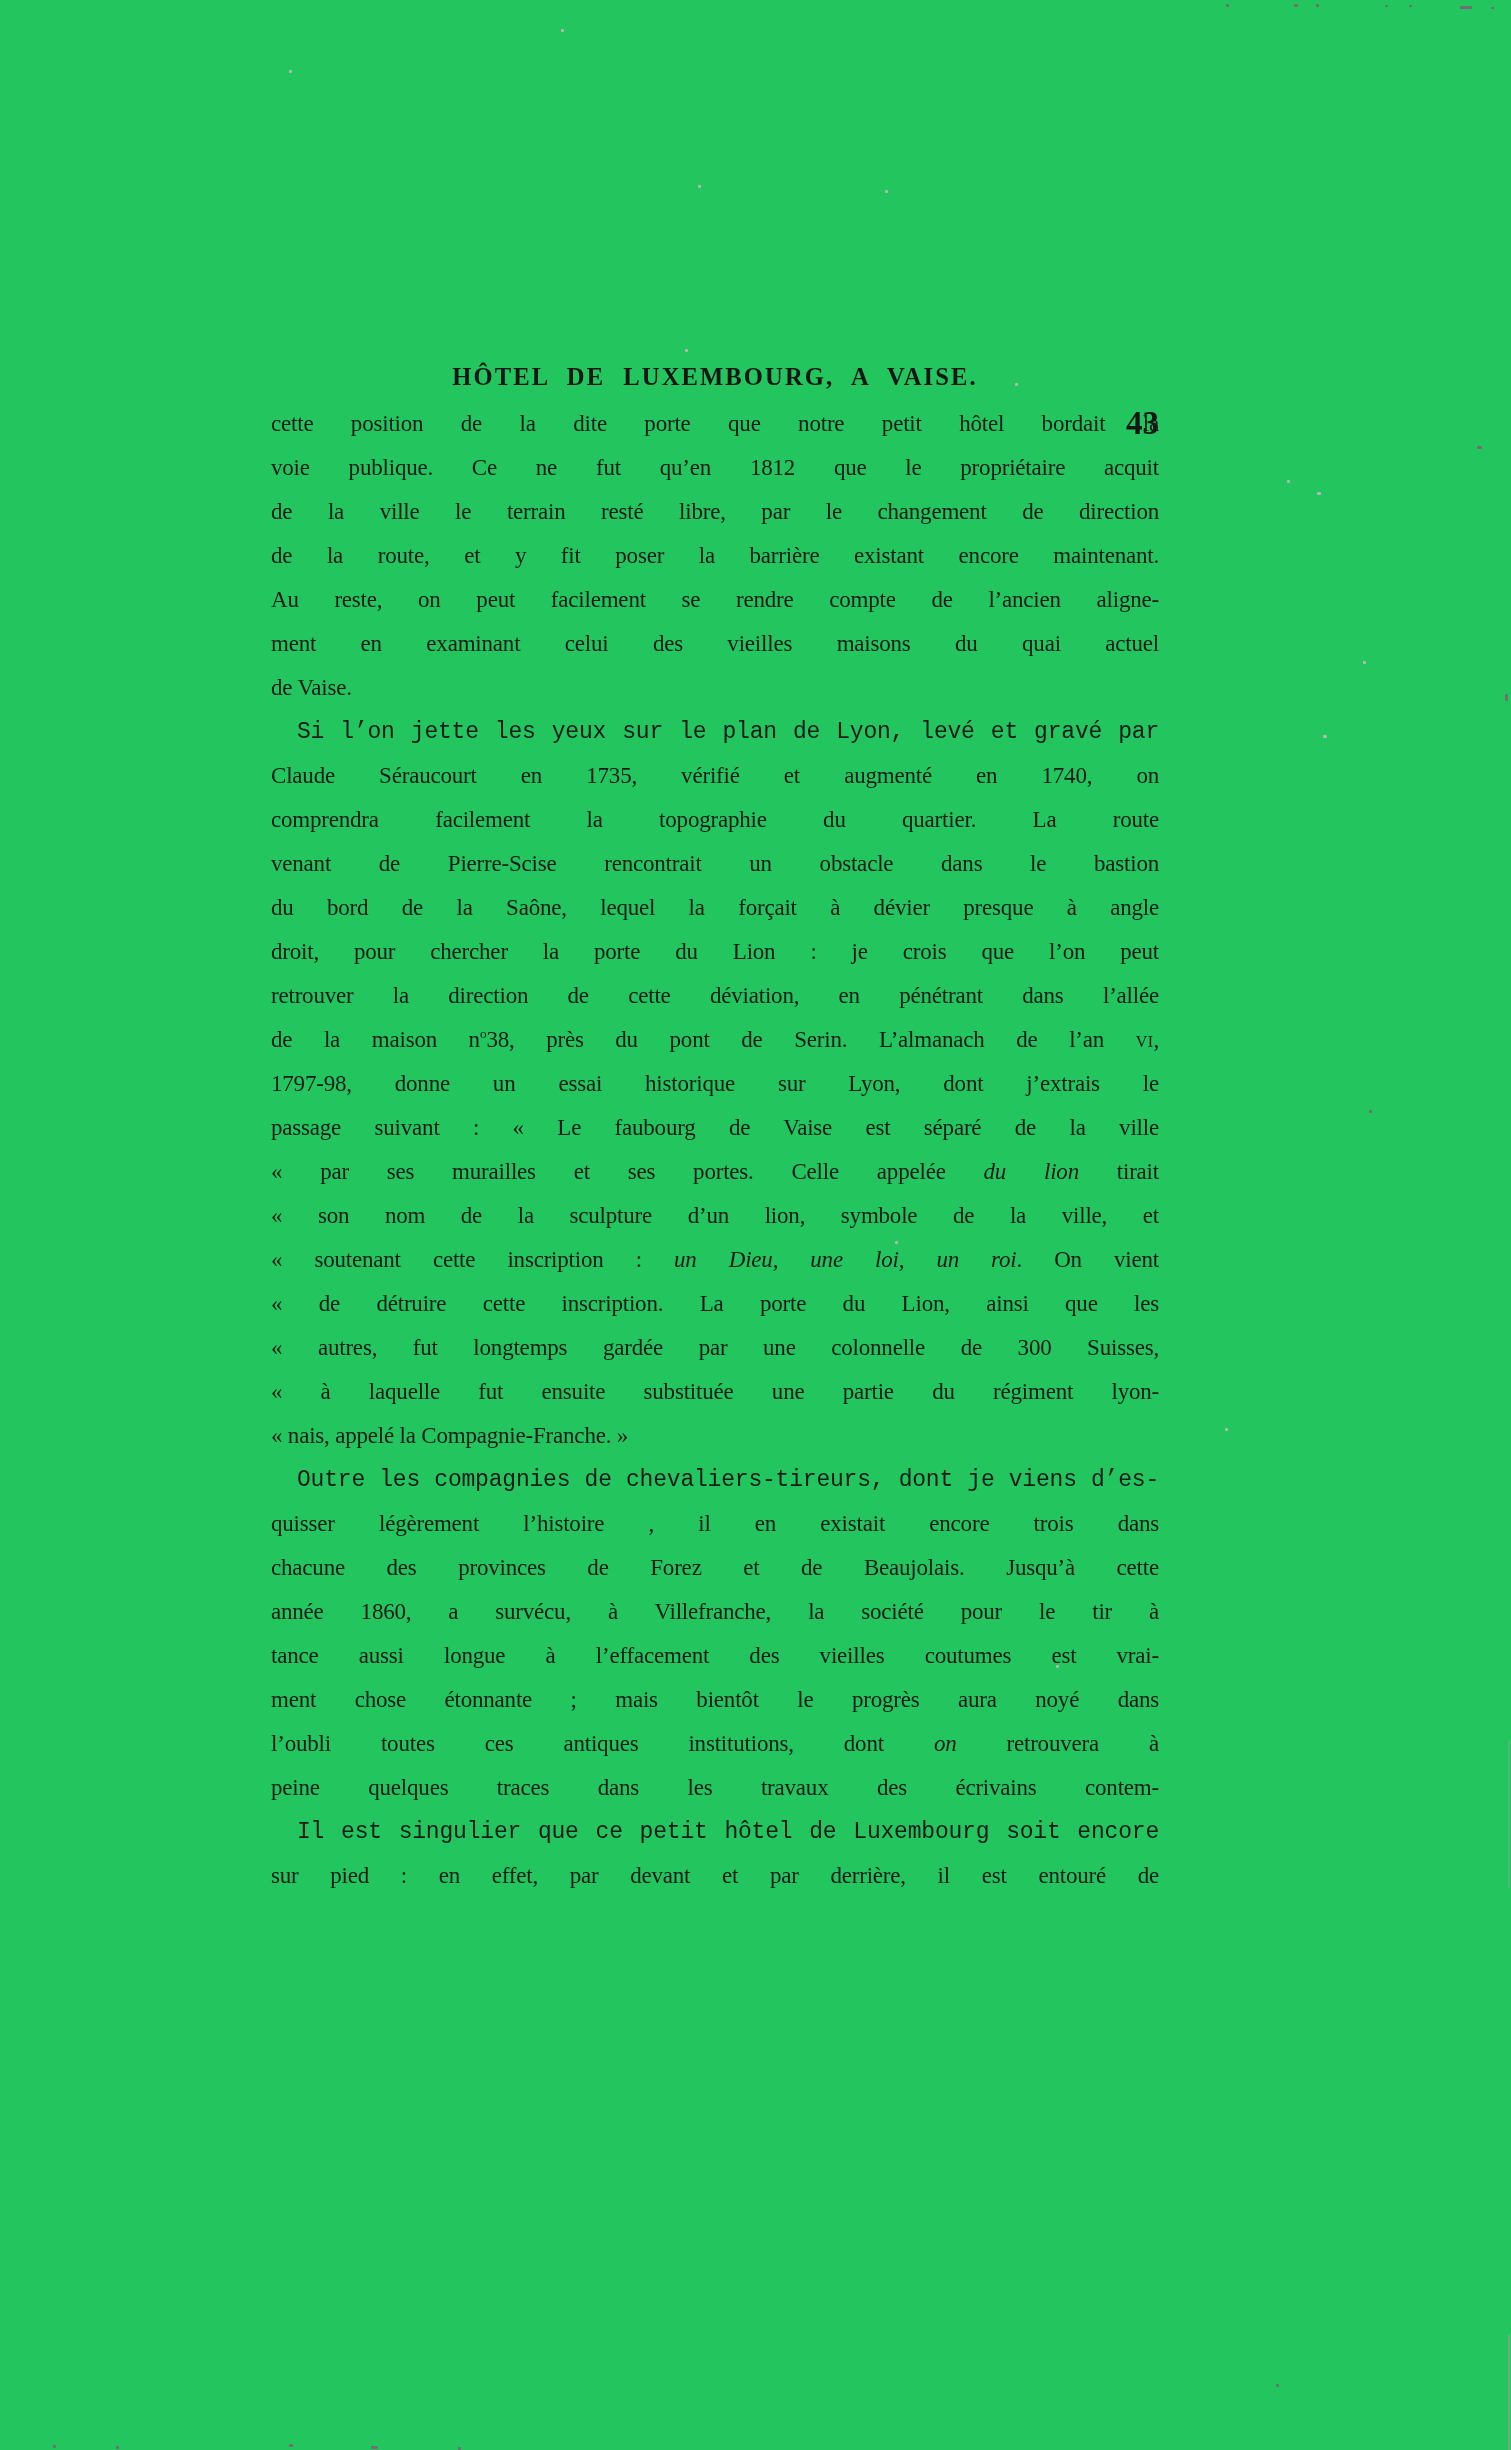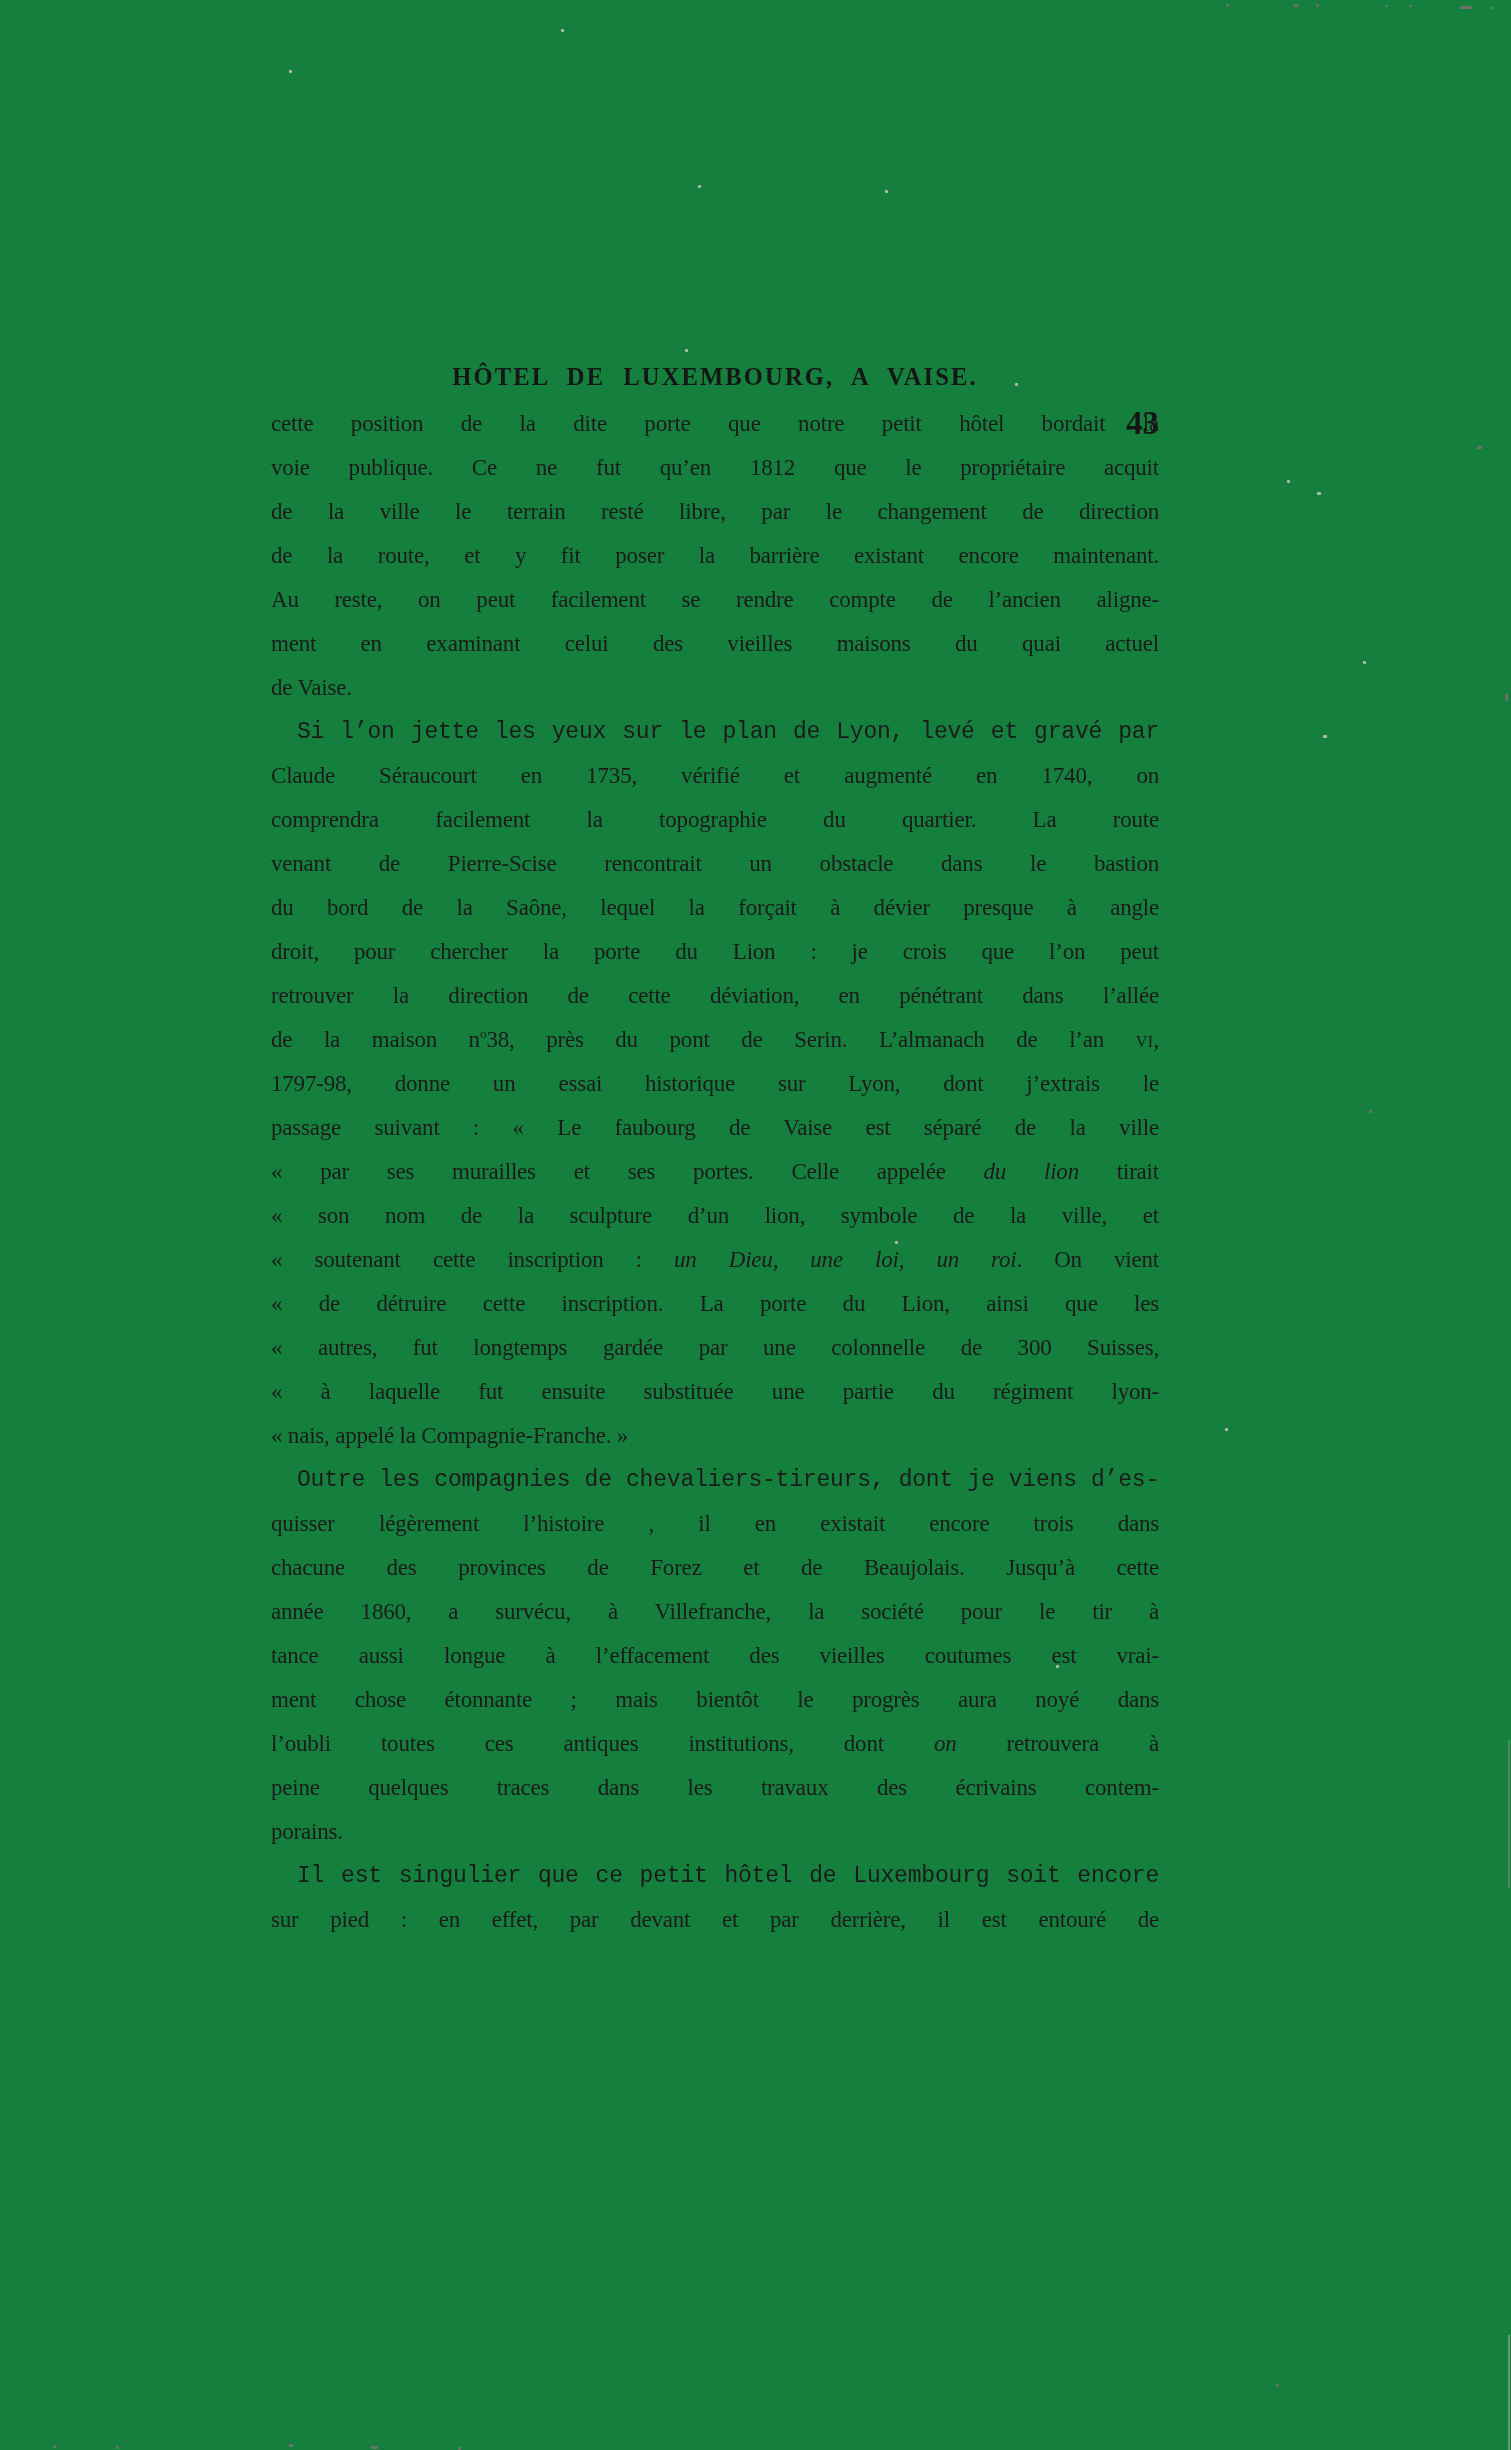--- a/index.html
+++ b/index.html
@@ -1,19 +1,19 @@
 <!DOCTYPE html>
 <html style="font-size:13px"><head>
 <meta charset="utf-8">
 <style>
   html,body{margin:0;padding:0;background:#e8e8e8;}
   .page{
     position:relative;
     width:1512px;height:2450px;
-    background:#15803d;
+    background:#22c55e;
     overflow:hidden;
     font-family:"Liberation Serif", serif;
     color:#1a1a1a;
   }
   .running-head{
     position:absolute;left:271px;top:360px;width:888px;height:38px;
   }
   .head-title{
     display:block;text-align:center;
     font-weight:700;font-size:24.6px;line-height:34px;
@@ -78,21 +78,20 @@
       <div class="line j"><span>« à laquelle fut ensuite substituée une partie du régiment lyon-</span></div>
       <div class="line"><span>« nais, appelé la Compagnie-Franche. »</span></div>
       <div class="line j ind"><span>Outre les compagnies de chevaliers-tireurs, dont je viens d’es-</span></div>
       <div class="line j"><span>quisser légèrement l’histoire , il en existait encore trois dans</span></div>
       <div class="line j"><span>chacune des provinces de Forez et de Beaujolais. Jusqu’à cette</span></div>
       <div class="line j"><span>année 1860, a survécu, à Villefranche, la société pour le tir à</span></div>
       <div class="line j"><span>tance aussi longue à l’effacement des vieilles coutumes est vrai-</span></div>
       <div class="line j"><span>ment chose étonnante ; mais bientôt le progrès aura noyé dans</span></div>
       <div class="line j"><span>l’oubli toutes ces antiques institutions, dont </span><span class="it">on</span><span> retrouvera à</span></div>
       <div class="line j"><span>peine quelques traces dans les travaux des écrivains contem-</span></div>
-      <div class="line"><span>porains.</span></div>
       <div class="line j ind"><span>Il est singulier que ce petit hôtel de Luxembourg soit encore</span></div>
       <div class="line j"><span>sur pied : en effet, par devant et par derrière, il est entouré de</span></div>
     </div>
 
   <div class="speck" style="left:1226px;top:4.1px;width:3.3px;height:2.5px;"></div>
   <div class="speck" style="left:1294px;top:4.1px;width:4.1px;height:2.5px;"></div>
   <div class="speck" style="left:1316px;top:4.1px;width:3.3px;height:2.5px;"></div>
   <div class="speck" style="left:1385px;top:4.9px;width:3.3px;height:2.5px;"></div>
   <div class="speck" style="left:1409px;top:4.9px;width:2.5px;height:2.5px;"></div>
   <div class="speck" style="left:1460px;top:5.7px;width:12.3px;height:3.3px;"></div>

